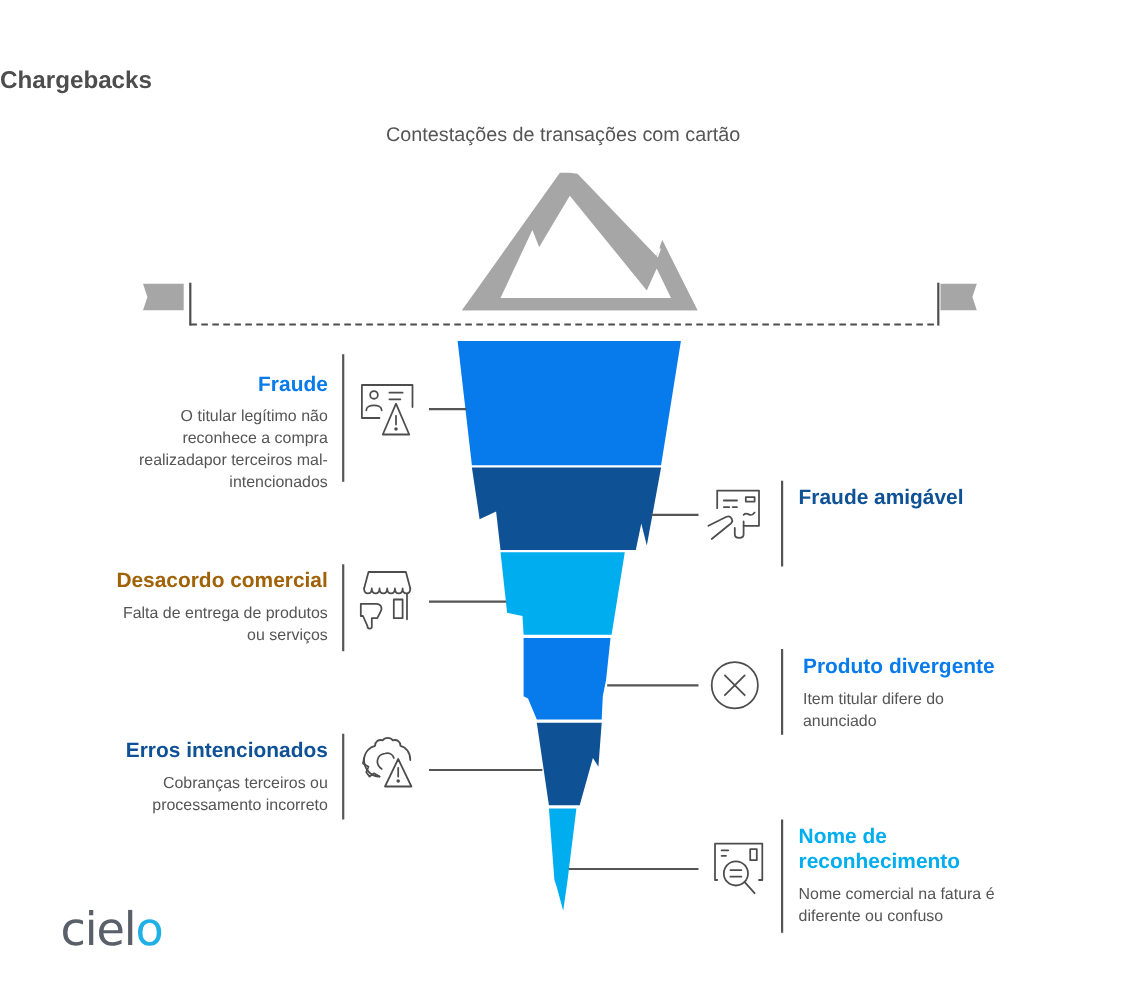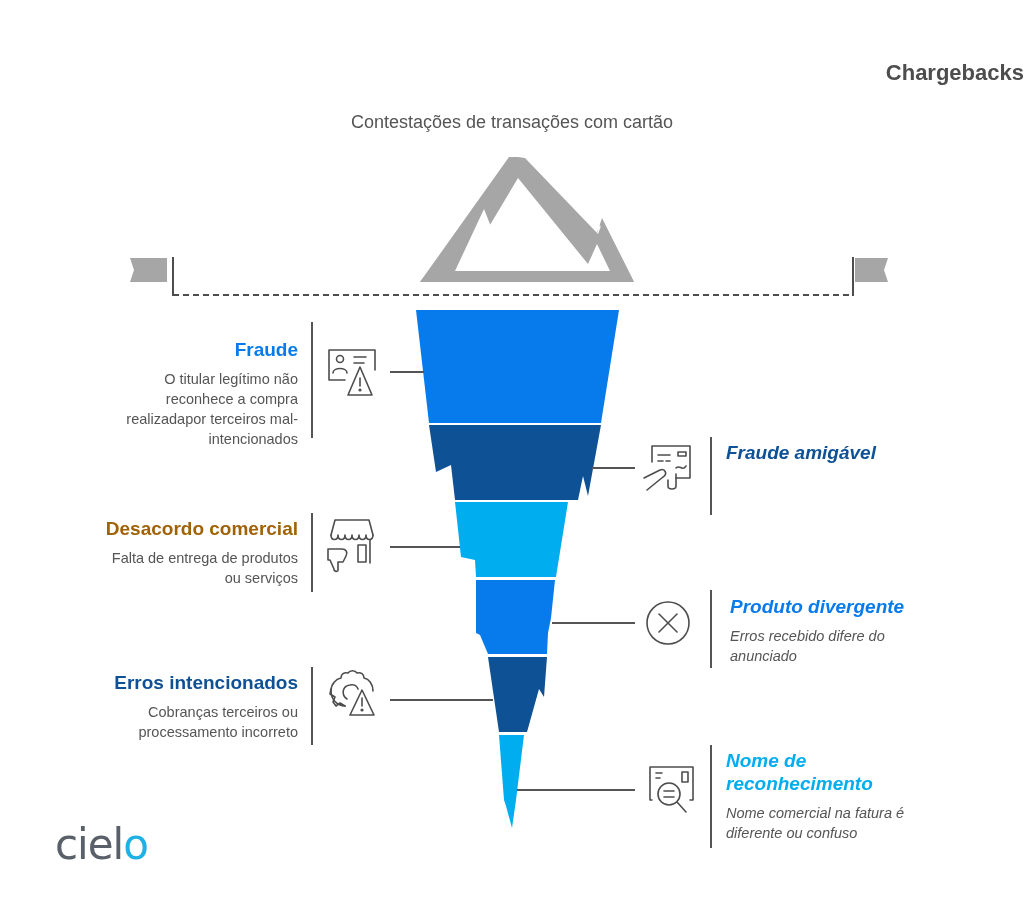--- a/index.html
+++ b/index.html
@@ -1,24 +1,24 @@
 <!DOCTYPE html>
 <html><head>
 <meta charset="utf-8">
 <style>
   html, body { margin: 0; padding: 0; background: #ffffff; }
   body { width: 1024px; height: 900px; position: relative; overflow: hidden; font-family: "Liberation Sans", "DejaVu Sans", sans-serif; color: #4a4a4a; }
-  .title { position: absolute; top: 60px; left: 0; width: 1024px; text-align: right; font-size: 22px; font-weight: 700; color: #4d4d4d; }
+  .title { position: absolute; top: 60px; left: 0; width: 1024px; text-align: left; font-size: 22px; font-weight: 700; color: #4d4d4d; }
   .subtitle { position: absolute; top: 112px; left: 0; width: 1024px; text-align: center; font-size: 18px; color: #555555; }
   svg.art { position: absolute; left: 0; top: 0; }
   .item { position: absolute; }
   .item h3 { margin: 0; font-size: 19px; font-weight: 700; line-height: 23px; }
   .item p { margin: 8px 0 0 0; font-size: 14.5px; line-height: 20px; color: #555555; }
   .left { text-align: right; }
-  .right { text-align: left; font-style: italic; }
+  .right { text-align: left; }
   .logo { position: absolute; left: 55px; top: 820px; font-size: 42px; color: #5a6069; letter-spacing: -1px; font-family: "DejaVu Sans", sans-serif; }
   .logo .o { color: #1fb1e6; }
 </style>
 </head>
 <body>
 
 <div class="title">Chargebacks</div>
 <div class="subtitle">Contestações de transações com cartão</div>
 
 <svg class="art" width="1024" height="900" viewBox="0 0 1024 900">
@@ -150,21 +150,21 @@
   </p>
 </div>
 
 <div class="item right" style="left:726px; top:441px; width:260px;">
   <h3 style="color:#0f5195">Fraude amigável</h3>
 </div>
 
 <div class="item right" style="left:730px; top:595px; width:260px;">
   <h3 style="color:#077beb">Produto divergente</h3>
   <p>
-    <span>Erros recebido difere do</span><br>
+    <span>Item titular difere do</span><br>
     <span>anunciado</span>
   </p>
 </div>
 
 <div class="item right" style="left:726px; top:749px; width:260px;">
   <h3 style="color:#00aeef">
     <span>Nome de</span><br>
     <span>reconhecimento</span>
   </h3>
   <p>

